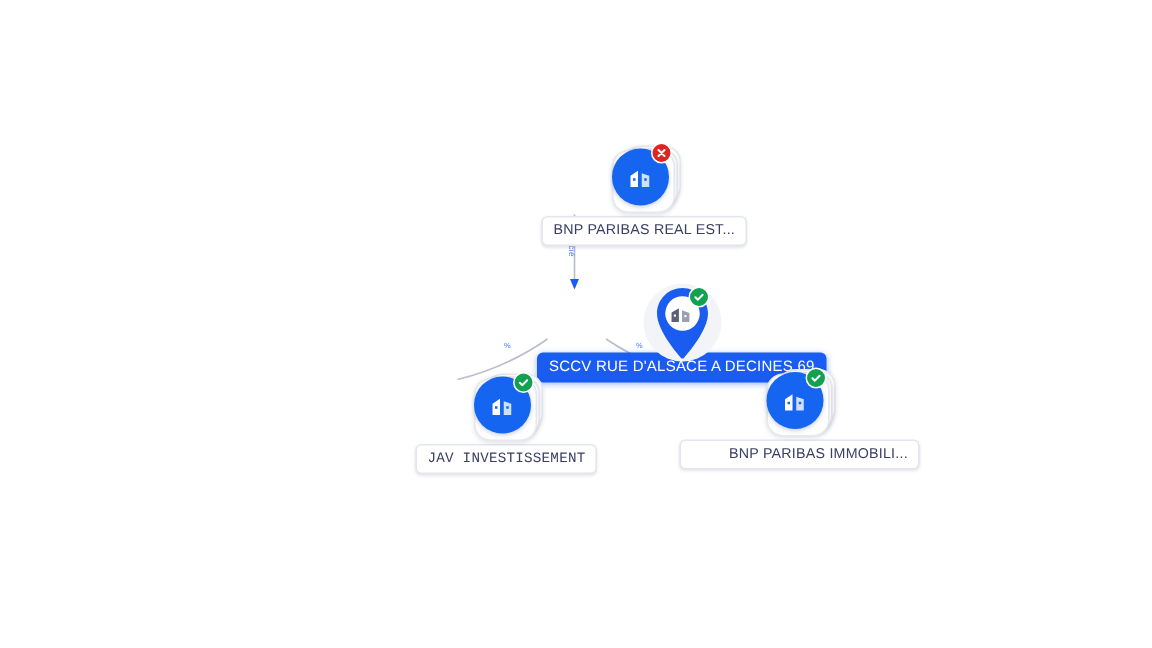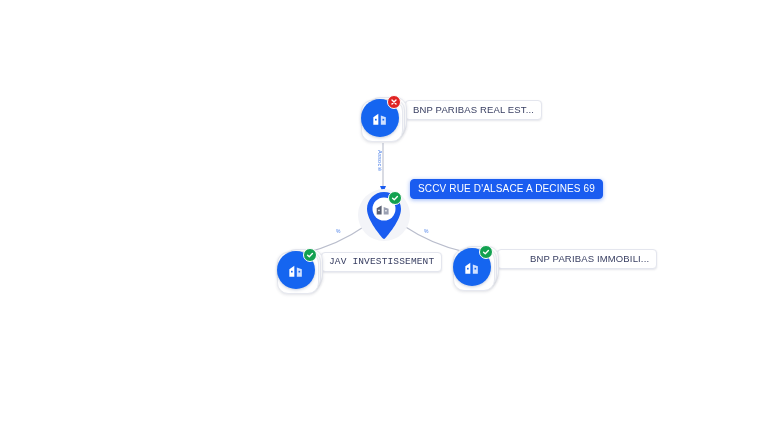--- a/index.html
+++ b/index.html
@@ -7,21 +7,21 @@
     width:768px;height:432px;
     background:#ffffff;
     font-family:"Liberation Sans", sans-serif;
     overflow:hidden;
     position:relative;
   }
   #graph-canvas{position:absolute;inset:0;background:#ffffff;}
   #edge-layer{position:absolute;left:0;top:0;width:768px;height:432px;}
 
   
-  .node{position:absolute;display:flex;flex-direction:row;align-items:flex-start;}
+  .node{position:absolute;display:flex;flex-direction:column;align-items:center;}
 
   
   .stack{position:relative;width:44px;height:44px;}
   .stack .card{
     position:absolute;border-radius:11px;background:#ffffff;
     border:1px solid #e6e8ef;
     box-shadow:0 1px 3px rgba(35,45,80,.13);
   }
   .stack .card.c1{width:36px;height:36px;left:8px;top:1px;transform:rotate(0deg);}
   .stack .card.c2{width:38px;height:38px;left:4px;top:3px;}

